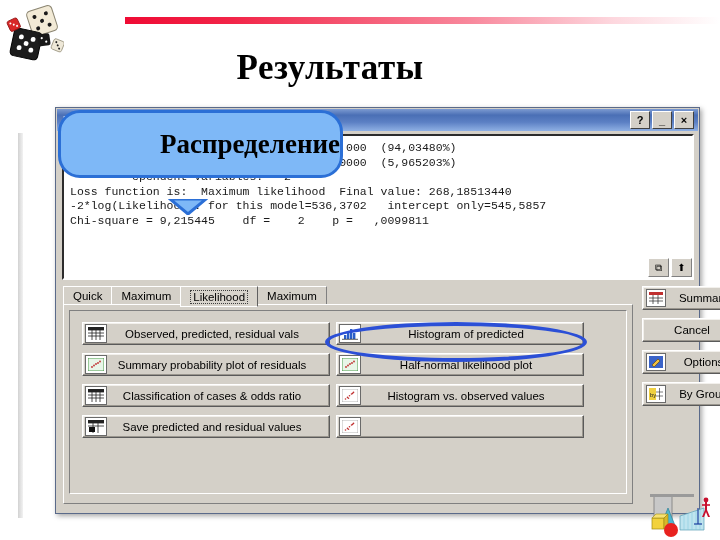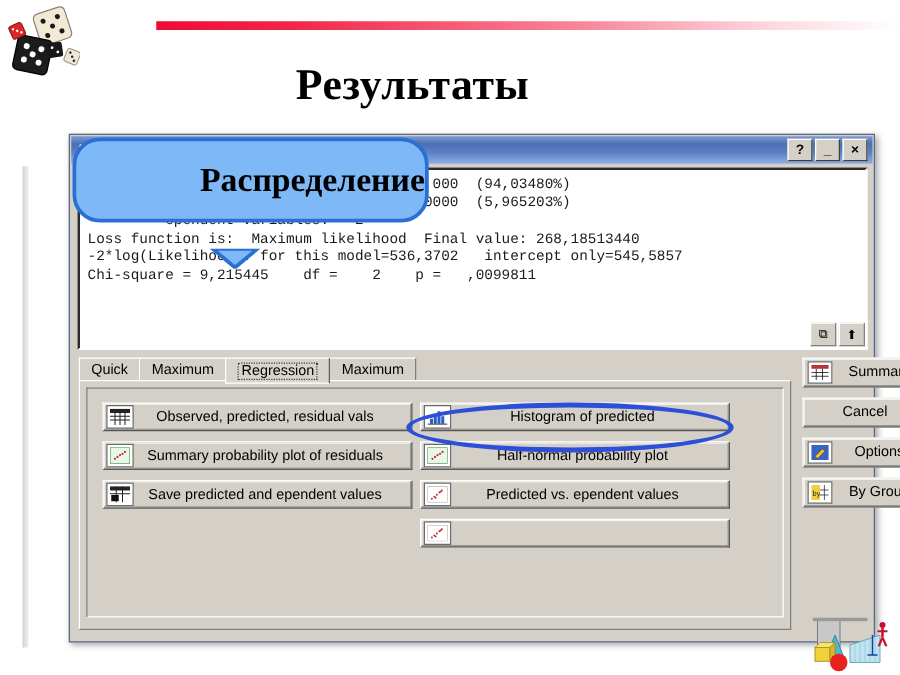--- a/index.html
+++ b/index.html
@@ -368,21 +368,21 @@
   </div>
 
   <div class="tabstrip">
     <div class="tab">
       <span class="tab-inner">Quick</span>
     </div>
     <div class="tab">
       <span class="tab-inner">Maximum</span>
     </div>
     <div class="tab selected">
-      <span class="tab-inner">Regression</span>
+      <span class="tab-inner">Likelihood</span>
     </div>
     <div class="tab">
       <span class="tab-inner">Maximum</span>
     </div>
   </div>
 
   <div class="panel">
     <div class="panel-inner"></div>
 
     <div class="btn-col col-left">
@@ -418,28 +418,45 @@
         </span>
         <span class="lbl">Summary probability plot of residuals</span>
       </div>
       <div class="func-btn">
         <span class="glyph">
           <svg width="16" height="13">
               <rect x="0" y="0" width="16" height="13" fill="#fff"></rect>
               <g stroke="#222" stroke-width="0.8">
                 <line x1="0" y1="3" x2="16" y2="3"></line>
                 <line x1="0" y1="6" x2="16" y2="6"></line>
+                <line x1="0" y1="9" x2="16" y2="9"></line>
+                <line x1="4" y1="0" x2="4" y2="13"></line>
+                <line x1="8" y1="0" x2="8" y2="13"></line>
+                <line x1="12" y1="0" x2="12" y2="13"></line>
+              </g>
+              <rect x="0" y="0" width="16" height="3" fill="#222"></rect>
+            </svg>
+        </span>
+        <span class="lbl">Classification of cases &amp; odds ratio</span>
+      </div>
+      <div class="func-btn">
+        <span class="glyph">
+          <svg width="16" height="13">
+              <rect x="0" y="0" width="16" height="13" fill="#fff"></rect>
+              <g stroke="#222" stroke-width="0.8">
+                <line x1="0" y1="3" x2="16" y2="3"></line>
+                <line x1="0" y1="6" x2="16" y2="6"></line>
                 <line x1="5" y1="0" x2="5" y2="13"></line>
                 <line x1="10" y1="0" x2="10" y2="13"></line>
               </g>
               <rect x="0" y="0" width="16" height="3" fill="#222"></rect>
               <rect x="1" y="7" width="6" height="5" fill="#111"></rect>
             </svg>
         </span>
-        <span class="lbl">Save predicted and ependent values</span>
+        <span class="lbl">Save predicted and residual values</span>
       </div>
     </div>
 
     <div class="btn-col col-right">
       <div class="func-btn">
         <span class="glyph">
           <svg width="16" height="13">
               <rect x="0" y="0" width="16" height="13" fill="#fff"></rect>
               <g fill="#2a5ec8">
                 <rect x="2" y="8" width="2.4" height="4"></rect>
@@ -458,38 +475,38 @@
               <rect x="0" y="0" width="16" height="13" fill="#e8f6e8" stroke="#2a8a2a" stroke-width="0.8"></rect>
               <g fill="#c03030">
                 <circle cx="4" cy="9" r="0.9"></circle>
                 <circle cx="6" cy="7.5" r="0.9"></circle>
                 <circle cx="8" cy="6" r="0.9"></circle>
                 <circle cx="10" cy="5" r="0.9"></circle>
                 <circle cx="12" cy="3.5" r="0.9"></circle>
               </g>
             </svg>
         </span>
-        <span class="lbl">Half-normal probability plot</span>
+        <span class="lbl">Half-normal likelihood plot</span>
       </div>
       <div class="func-btn">
         <span class="glyph">
           <svg width="16" height="13">
               <rect x="0" y="0" width="16" height="13" fill="#fff" stroke="#888" stroke-width="0.6"></rect>
               <g fill="#c03030">
                 <circle cx="3.5" cy="10" r="0.8"></circle>
                 <circle cx="5.5" cy="8.4" r="0.8"></circle>
                 <circle cx="7.5" cy="6.8" r="0.8"></circle>
                 <circle cx="9.5" cy="5" r="0.8"></circle>
                 <circle cx="11.5" cy="3.4" r="0.8"></circle>
                 <circle cx="6.5" cy="9.2" r="0.8"></circle>
                 <circle cx="10.5" cy="4.4" r="0.8"></circle>
               </g>
             </svg>
         </span>
-        <span class="lbl">Predicted vs. ependent values</span>
+        <span class="lbl">Histogram vs. observed values</span>
       </div>
       <div class="func-btn">
         <span class="glyph">
           <svg width="16" height="13">
               <rect x="0" y="0" width="16" height="13" fill="#fff" stroke="#888" stroke-width="0.6"></rect>
               <g fill="#c03030">
                 <circle cx="3.5" cy="10" r="0.8"></circle>
                 <circle cx="5.5" cy="8.4" r="0.8"></circle>
                 <circle cx="7.5" cy="6.8" r="0.8"></circle>
                 <circle cx="9.5" cy="5" r="0.8"></circle>

